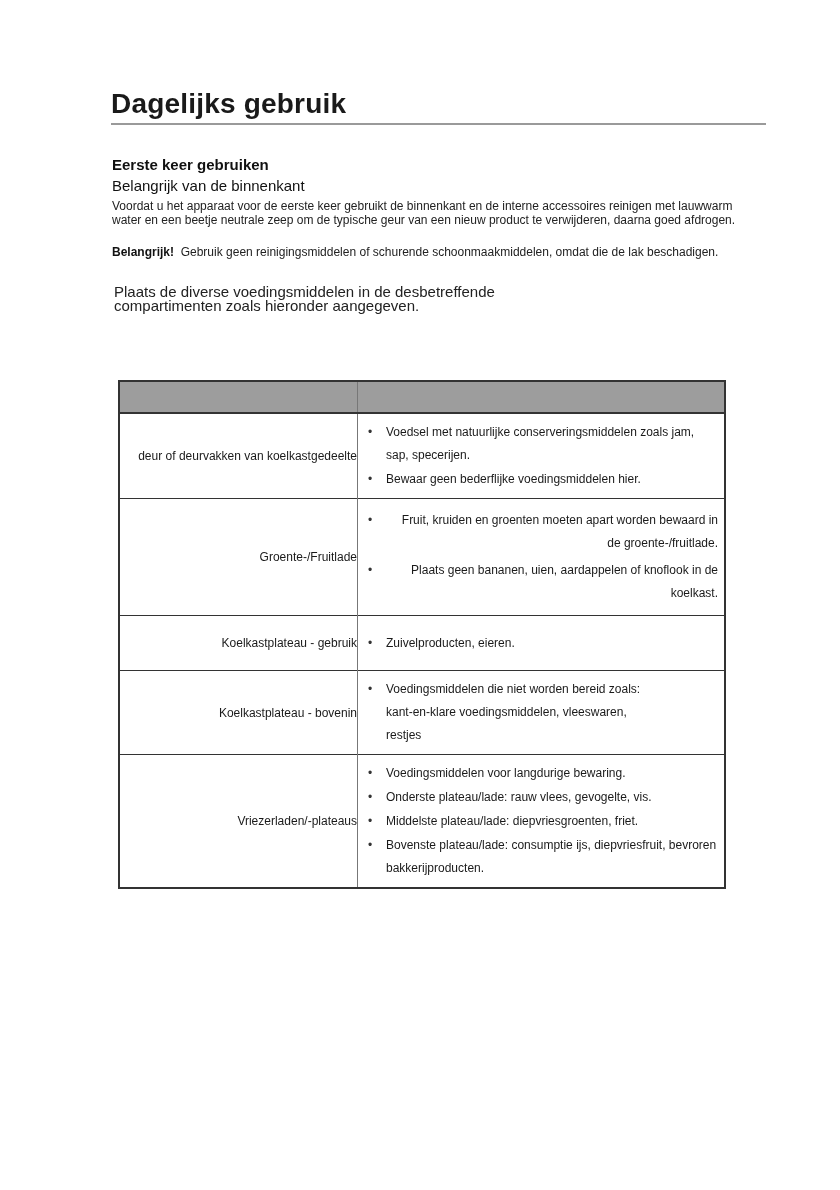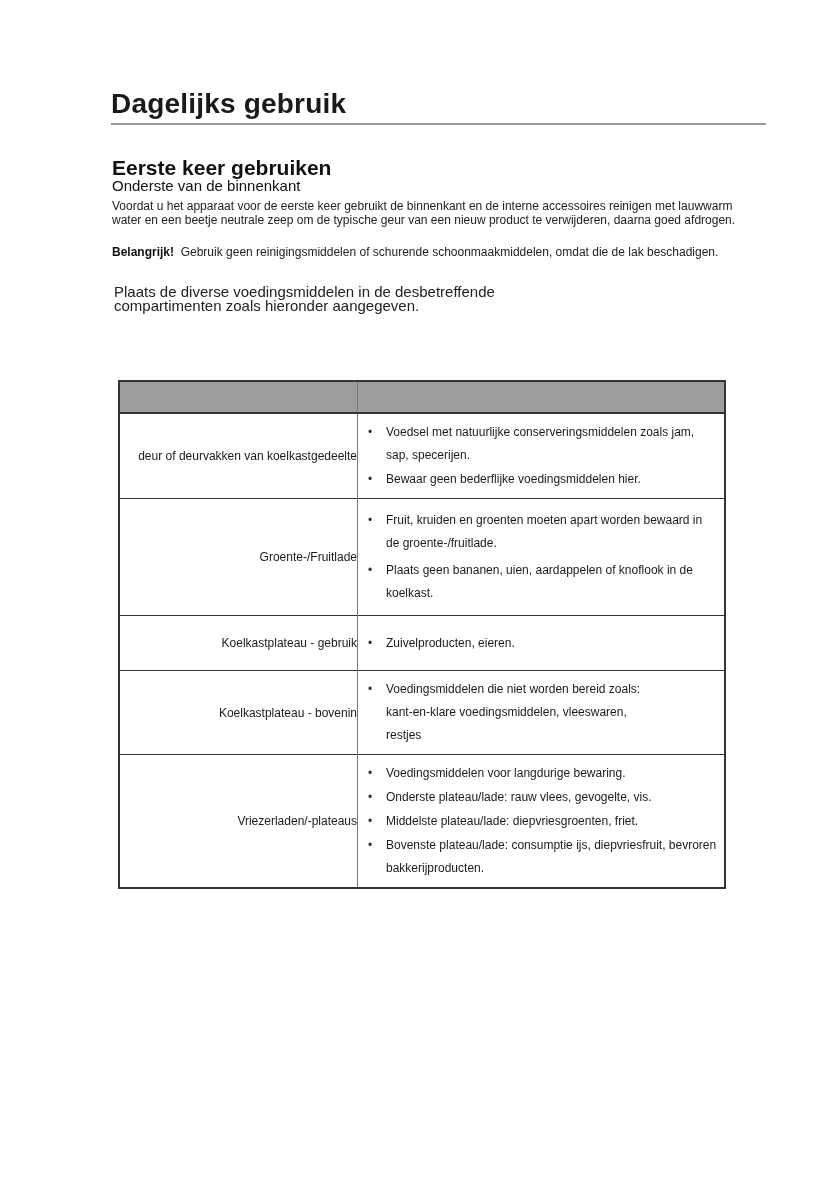--- a/index.html
+++ b/index.html
@@ -1,43 +1,43 @@
 <!DOCTYPE html>
 <html><head>
 <meta charset="utf-8">
 <style>
   html, body { margin: 0; padding: 0; background: #ffffff; }
   body { width: 840px; height: 1190px; position: relative; font-family: "Liberation Sans", sans-serif; color: #111; overflow: hidden; }
   .page-title { position: absolute; left: 111px; top: 88px; font-size: 28px; font-weight: bold; color: #1a1a1a; letter-spacing: 0.2px; }
   .title-rule { position: absolute; left: 111px; top: 123px; width: 655px; height: 2px; background: #9a9a9a; }
-  .h2 { position: absolute; left: 112px; top: 156px; font-size: 21px; font-weight: bold; color: #111; }
+  .h2 { position: absolute; left: 112px; top: 156px; font-size: 15px; font-weight: bold; color: #111; }
   .h3 { position: absolute; left: 112px; top: 177px; font-size: 15px; color: #111; }
   .para { position: absolute; left: 112px; top: 200px; width: 650px; font-size: 12px; line-height: 13.5px; color: #222; }
   .important { position: absolute; left: 112px; top: 245px; width: 660px; font-size: 12px; color: #222; white-space: nowrap; }
   .important b { font-weight: bold; color: #111; }
   .place { position: absolute; left: 114px; top: 285px; width: 470px; font-size: 15px; line-height: 13.5px; color: #222; }
   table.zones { position: absolute; left: 118px; top: 380px; width: 608px; border-collapse: collapse; border: 2px solid #333; font-size: 12px; color: #1a1a1a; }
   table.zones th { background: #9d9d9d; height: 30px; border-bottom: 2px solid #333; padding: 0; }
   table.zones th.c1 { border-right: 1px solid #777; }
   table.zones td { vertical-align: middle; border-top: 1.5px solid #333; padding: 0; }
   table.zones td.zone { width: 219px; border-right: 1px solid #777; padding-left: 18px; line-height: 14px; text-align: right; }
   table.zones td.items { padding: 6px 6px 6px 8px; }
   ul.list { margin: 0; padding: 0; list-style: none; }
   ul.list li { position: relative; padding-left: 20px; line-height: 23px; margin: 1px 0; }
   ul.list li::before { content: "\2022"; position: absolute; left: 2px; top: 0; font-size: 12px; color: #333; }
-  ul.list.spaced li { margin: 4px 0; }
+  ul.list.spaced li { margin: 4px 0; text-align: right; }
 </style>
 </head>
 <body>
 
 <div class="page-title">Dagelijks gebruik</div>
 <div class="title-rule"></div>
 
 <div class="h2">Eerste keer gebruiken</div>
-<div class="h3">Onderste van de binnenkant</div>
+<div class="h3">Belangrijk van de binnenkant</div>
 <div class="para">Voordat u het apparaat voor de eerste keer gebruikt de binnenkant en de interne accessoires reinigen met lauwwarm water en een beetje neutrale zeep om de typische geur van een nieuw product te verwijderen, daarna goed afdrogen.</div>
 
 <div class="important">
   <b>Belangrijk!</b>&nbsp;
   <span>Gebruik geen reinigingsmiddelen of schurende schoonmaakmiddelen, omdat die de lak beschadigen.</span>
 </div>
 
 <div class="place">Plaats de diverse voedingsmiddelen in de desbetreffende compartimenten zoals hieronder aangegeven.</div>
 
 <table class="zones">

